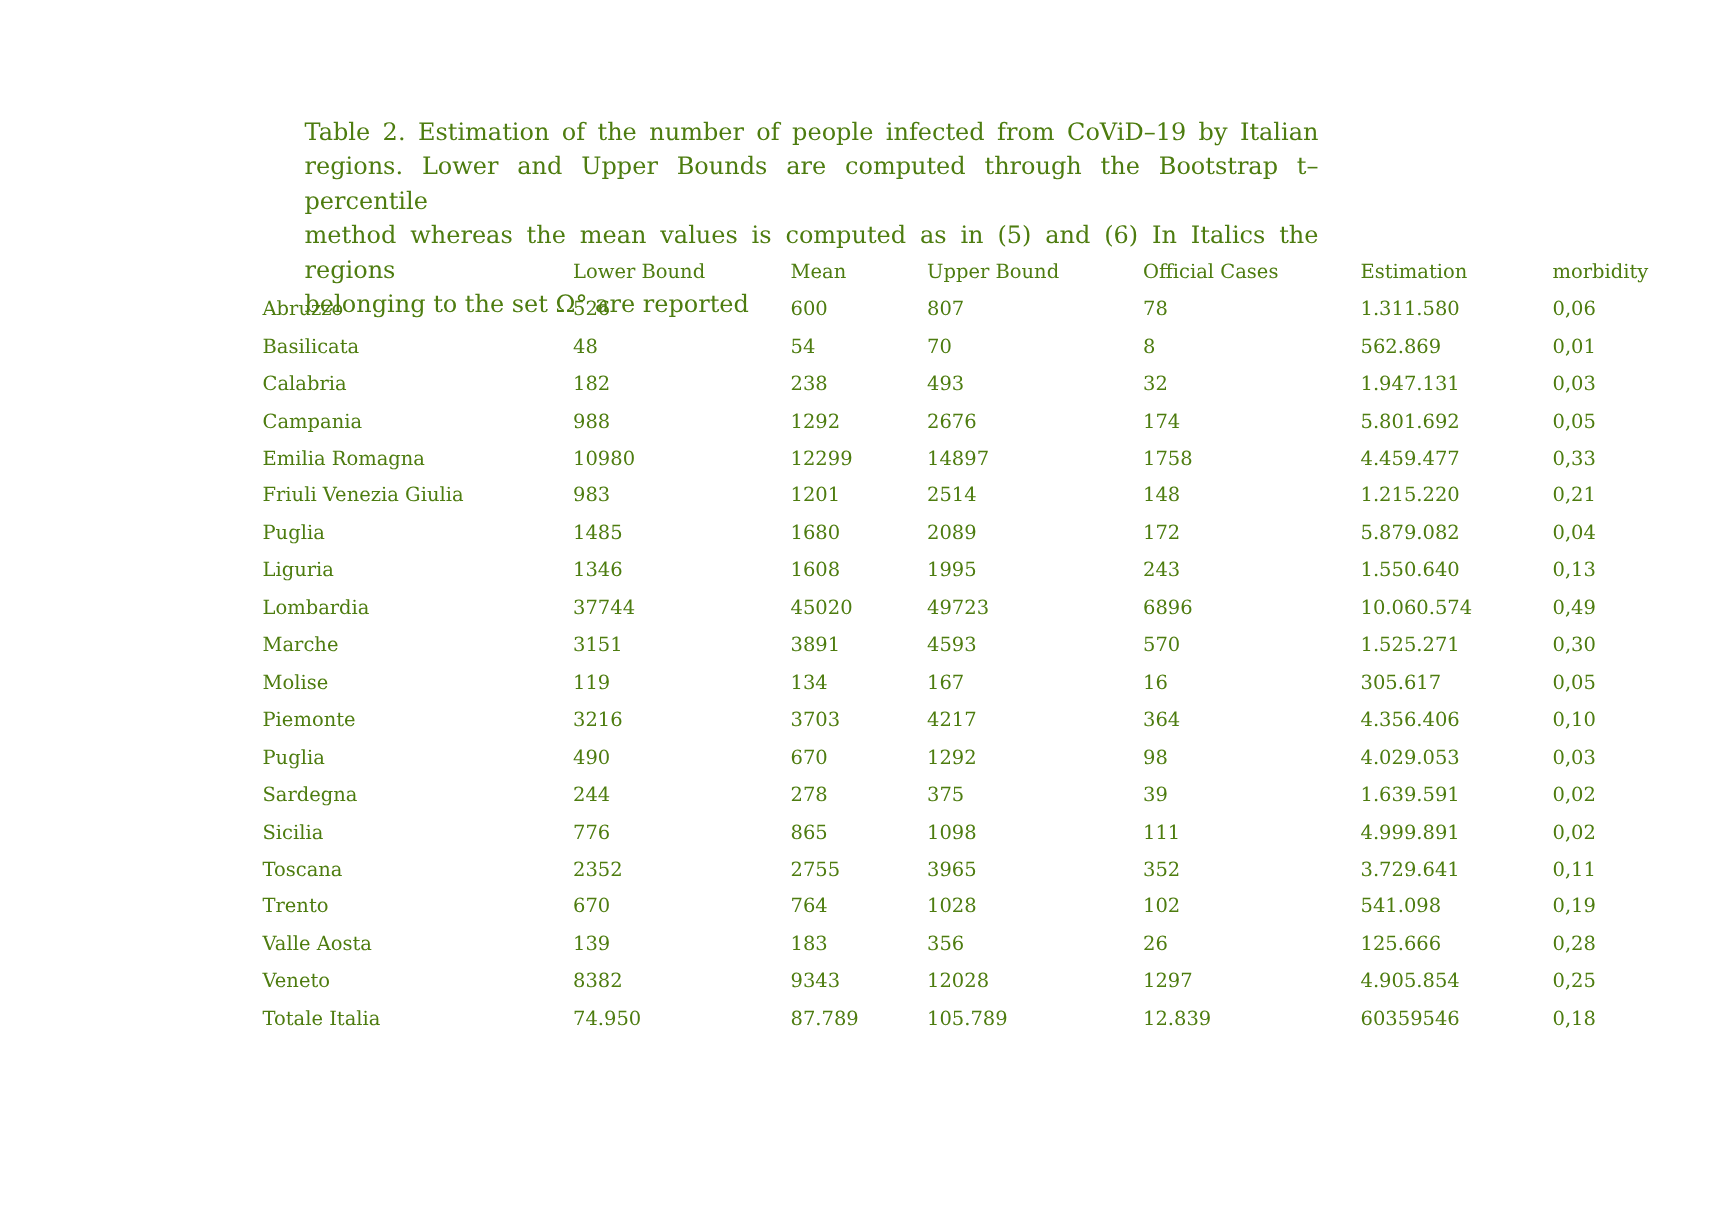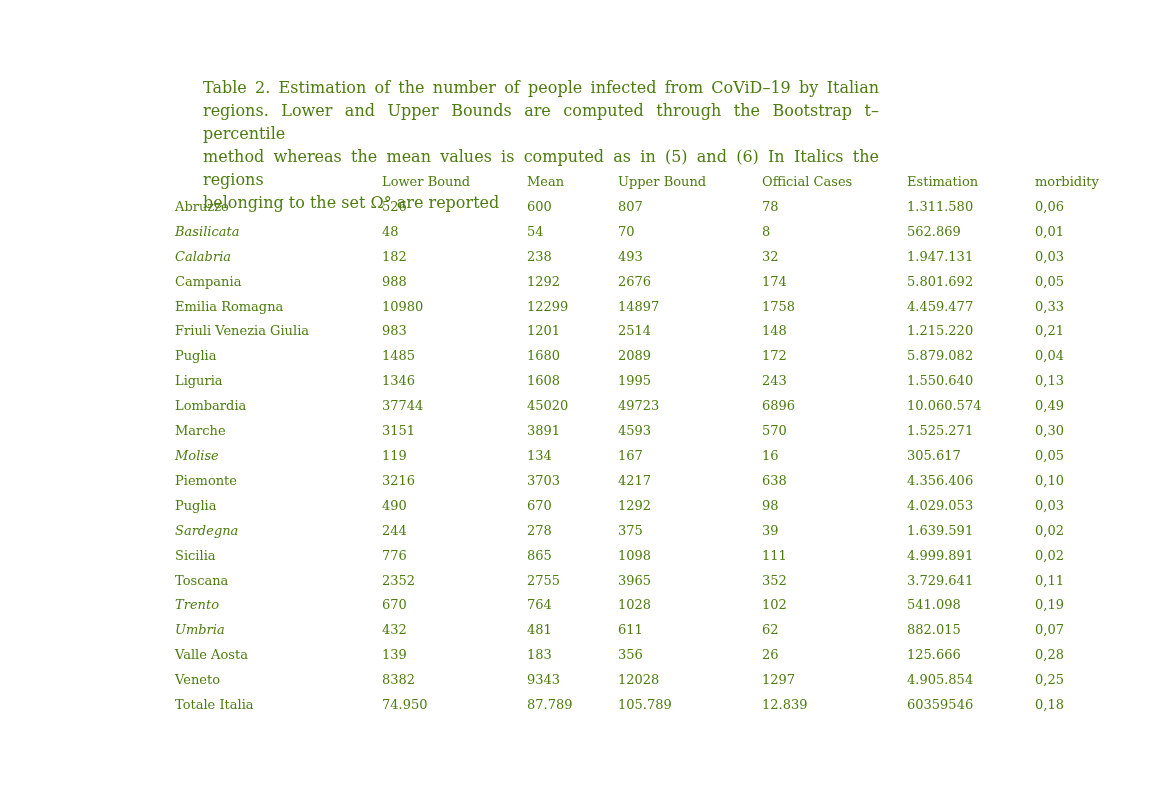--- a/index.html
+++ b/index.html
@@ -46,21 +46,20 @@
     font-weight: normal;
     text-align: left;
     vertical-align: baseline;
     padding: 0;
     height: 24.9px;
     line-height: 24.9px;
     white-space: nowrap;
     overflow: visible;
   }
   table.tbl td.italic {
-    font-style: italic;
   }
 </style>
 </head>
 <body>
 
 <div class="page">
 
   <div class="caption">
     <div class="cap-line just">Table 2. Estimation of the number of people infected from CoViD–19 by Italian</div>
     <div class="cap-line just">regions. Lower and Upper Bounds are computed through the Bootstrap t–percentile</div>
@@ -187,21 +186,21 @@
           <td>167</td>
           <td>16</td>
           <td>305.617</td>
           <td>0,05</td>
         </tr>
         <tr>
           <td>Piemonte</td>
           <td>3216</td>
           <td>3703</td>
           <td>4217</td>
-          <td>638</td>
+          <td>364</td>
           <td>4.356.406</td>
           <td>0,10</td>
         </tr>
         <tr>
           <td>Puglia</td>
           <td>490</td>
           <td>670</td>
           <td>1292</td>
           <td>98</td>
           <td>4.029.053</td>
@@ -237,29 +236,20 @@
         <tr>
           <td class="italic">Trento</td>
           <td>670</td>
           <td>764</td>
           <td>1028</td>
           <td>102</td>
           <td>541.098</td>
           <td>0,19</td>
         </tr>
         <tr>
-          <td class="italic">Umbria</td>
-          <td>432</td>
-          <td>481</td>
-          <td>611</td>
-          <td>62</td>
-          <td>882.015</td>
-          <td>0,07</td>
-        </tr>
-        <tr>
           <td>Valle Aosta</td>
           <td>139</td>
           <td>183</td>
           <td>356</td>
           <td>26</td>
           <td>125.666</td>
           <td>0,28</td>
         </tr>
         <tr>
           <td>Veneto</td>

